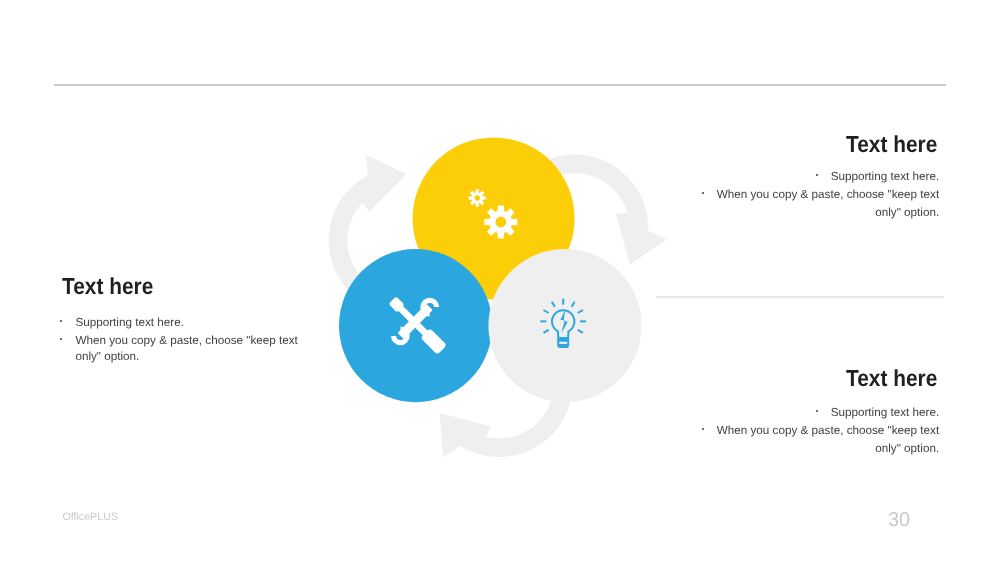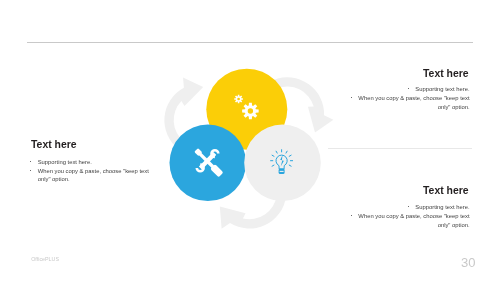--- a/index.html
+++ b/index.html
@@ -11,21 +11,21 @@
   .graphic{position:absolute;left:0;top:0;width:500px;height:281px;}
   .title{position:absolute;font-weight:bold;font-size:11.6px;color:#231f20;line-height:11.6px;white-space:nowrap;transform:scaleX(0.90);transform-origin:left top;}
   .bl{position:absolute;font-size:5.85px;color:#3f3f3f;line-height:8.75px;white-space:nowrap;}
   .bl .row{display:flex;align-items:baseline;justify-content:flex-start;}
   .bl.rightal .row{justify-content:flex-end;}
   .bl .dot{flex:none;width:7.3px;font-size:5.85px;color:#3d3d3d;position:relative;}
   .bl .dot i{position:absolute;left:0;top:-3.1px;width:1.1px;height:1.1px;border-radius:50%;background:#3d3d3d;display:block;}
   .bl .txt{flex:none;}
   .footer{position:absolute;font-size:5.1px;color:#c9c9c9;}
   .footer-left{left:31.2px;top:255.8px;font-size:5.35px;}
-  .footer-right{left:461px;top:254.9px;font-size:13px;}
+  .footer-right{left:444px;top:254.9px;font-size:10px;}
 </style>
 </head>
 <body>
 
 <div class="slide">
 
   <div class="rule toprule"></div>
   <div class="rule midrule"></div>
 
   <svg class="graphic" viewBox="0 0 500 281" xmlns="http://www.w3.org/2000/svg">

